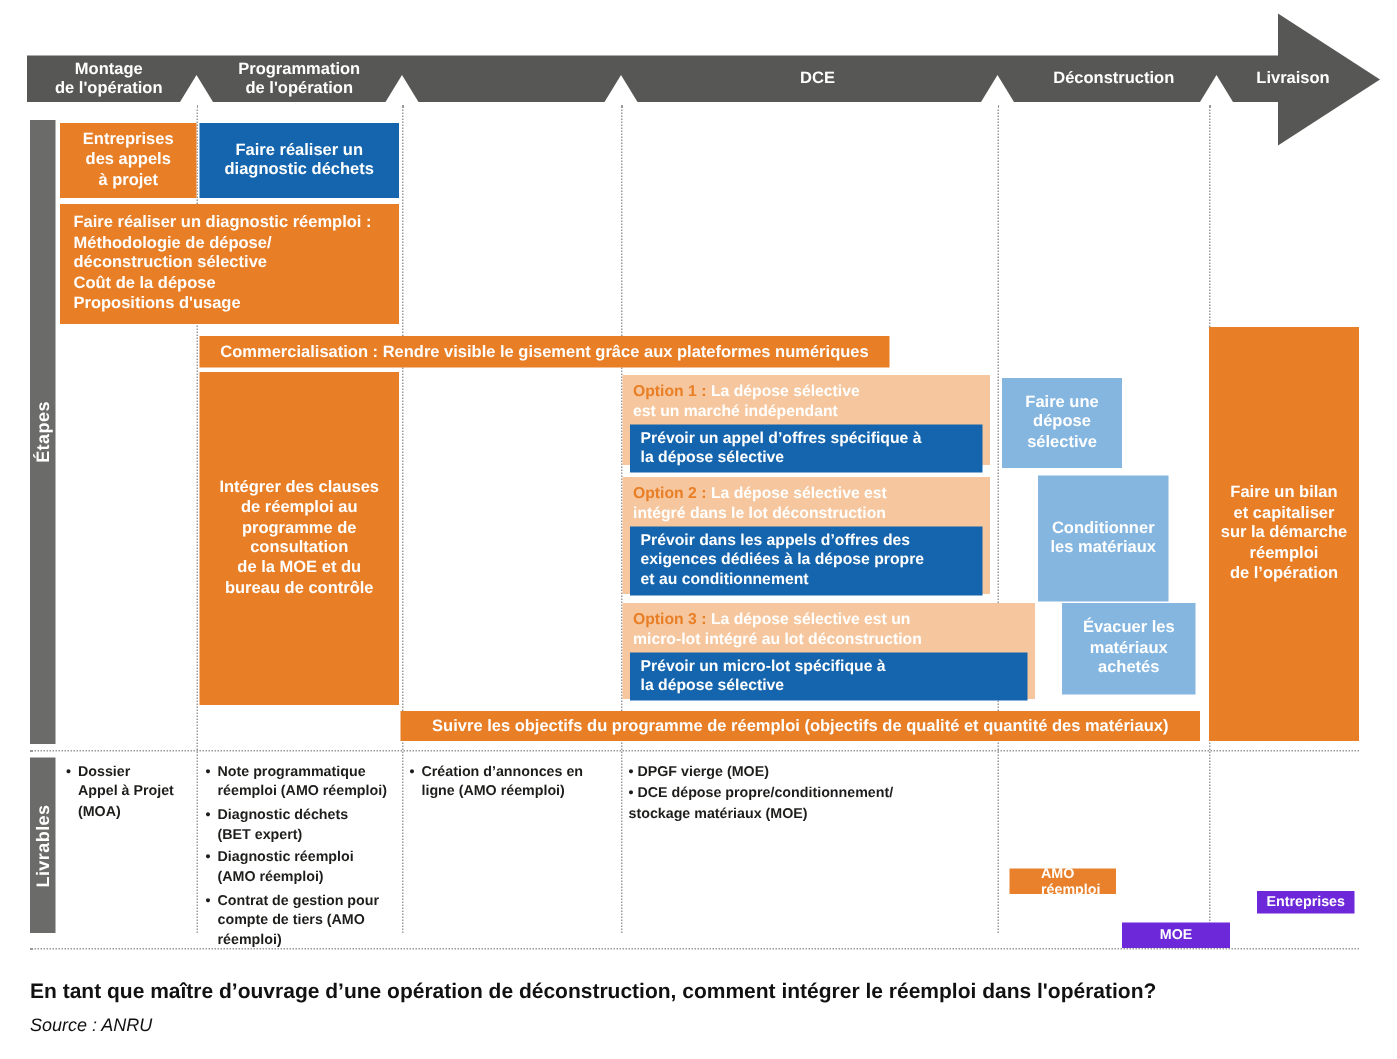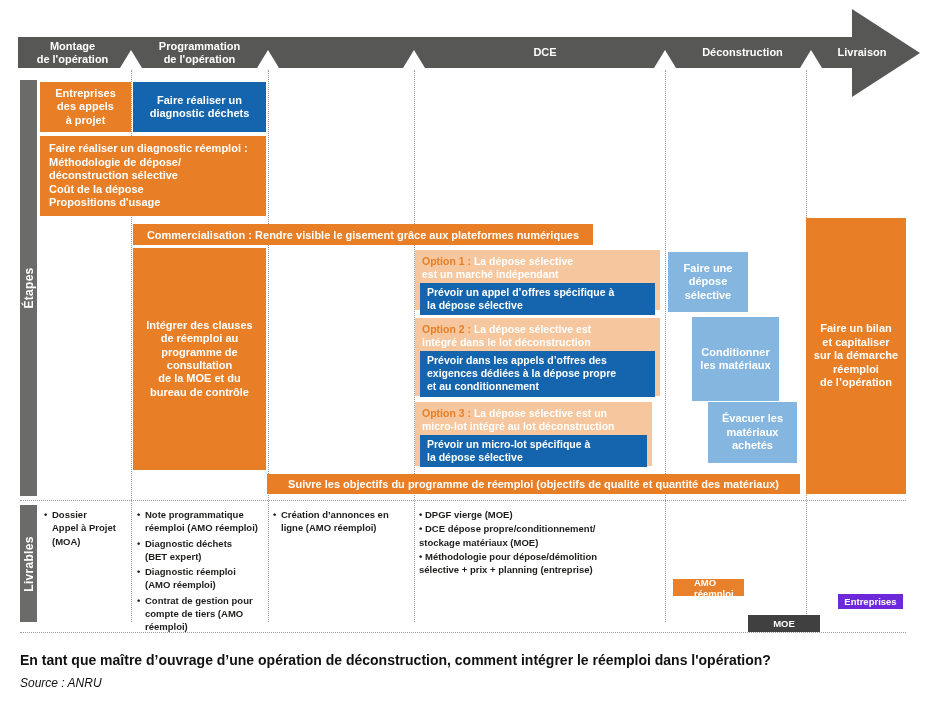--- a/index.html
+++ b/index.html
@@ -107,21 +107,21 @@
   </div>
 
   <div class="abs opt" style="left:415px;top:318px;width:245px;height:78px;">
     <div class="opt-head"><span class="opt-prefix">Option 2 :</span><span class="pre"> La dépose sélective est
 intégré dans le lot déconstruction</span></div>
     <div class="opt-action pre">Prévoir dans les appels d’offres des
 exigences dédiées à la dépose propre
 et au conditionnement</div>
   </div>
 
-  <div class="abs opt" style="left:415px;top:402px;width:237px;height:64px;">
+  <div class="abs opt" style="left:415px;top:402px;width:275px;height:64px;">
     <div class="opt-head"><span class="opt-prefix">Option 3 :</span><span class="pre"> La dépose sélective est un
 micro-lot intégré au lot déconstruction</span></div>
     <div class="opt-action pre">Prévoir un micro-lot spécifique à
 la dépose sélective</div>
   </div>
 
   <div class="abs lbbox center fs11 pre" style="left:668px;top:252px;width:80px;height:60px;">Faire une
 dépose
 sélective</div>
   <div class="abs lbbox center fs11 pre" style="left:692px;top:317px;width:87px;height:84px;">Conditionner
@@ -173,24 +173,22 @@
     <div class="ditem">
         <span class="mark"></span>
         <span class="pre">Création d’annonces en
 ligne (AMO réemploi)</span>
       </div>
   </div>
   <div class="abs dcol" style="left:419px;top:508px;width:238px;">
     <div class="ditem-flat"><span class="mark-inline"></span><span class="pre">DPGF vierge (MOE)</span></div>
     <div class="ditem-flat"><span class="mark-inline"></span><span class="pre">DCE dépose propre/conditionnement/
 stockage matériaux (MOE)</span></div>
-    <div class="ditem-flat"><span class="mark-inline"></span><span class="pre">Méthodologie pour dépose/démolition
-sélective + prix + planning (entreprise)</span></div>
   </div>
 
   <div class="abs legend-chip" style="left:673px;top:579px;width:71px;height:17px;background:#E8802C;padding-left:21px;">AMO réemploi</div>
-  <div class="abs legend-chip" style="left:748px;top:615px;width:72px;height:17px;background:#404040;">MOE</div>
+  <div class="abs legend-chip" style="left:748px;top:615px;width:72px;height:17px;background:#6d28d9;">MOE</div>
   <div class="abs legend-chip" style="left:838px;top:594px;width:65px;height:15px;background:#6d28d9;">Entreprises</div>
 
   <div class="abs caption" style="left:20px;top:652px;width:905px;">En tant que maître d’ouvrage d’une opération de déconstruction, comment intégrer le réemploi dans l'opération?</div>
   <div class="abs source" style="left:20px;top:676px;width:400px;">Source : ANRU</div>
 
 </div>
 
 </body></html>

